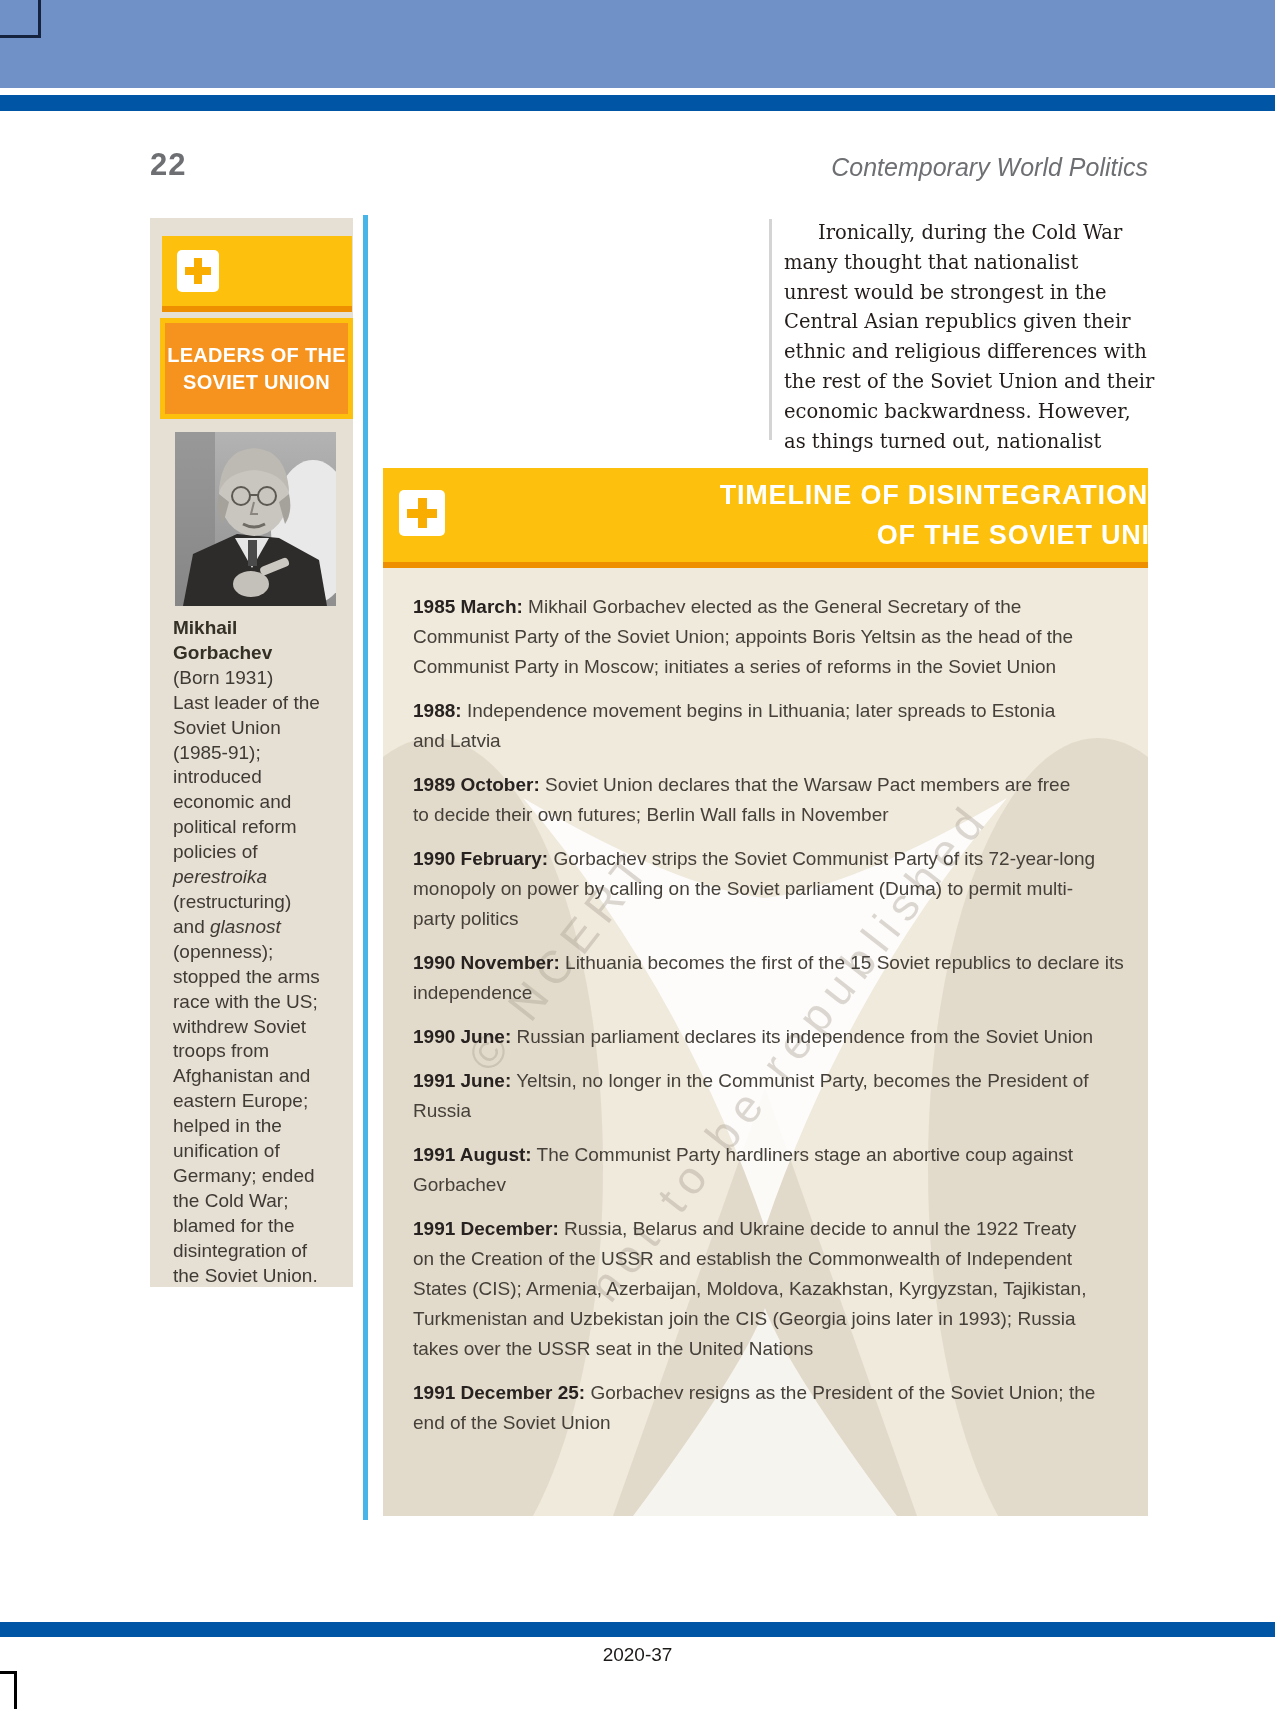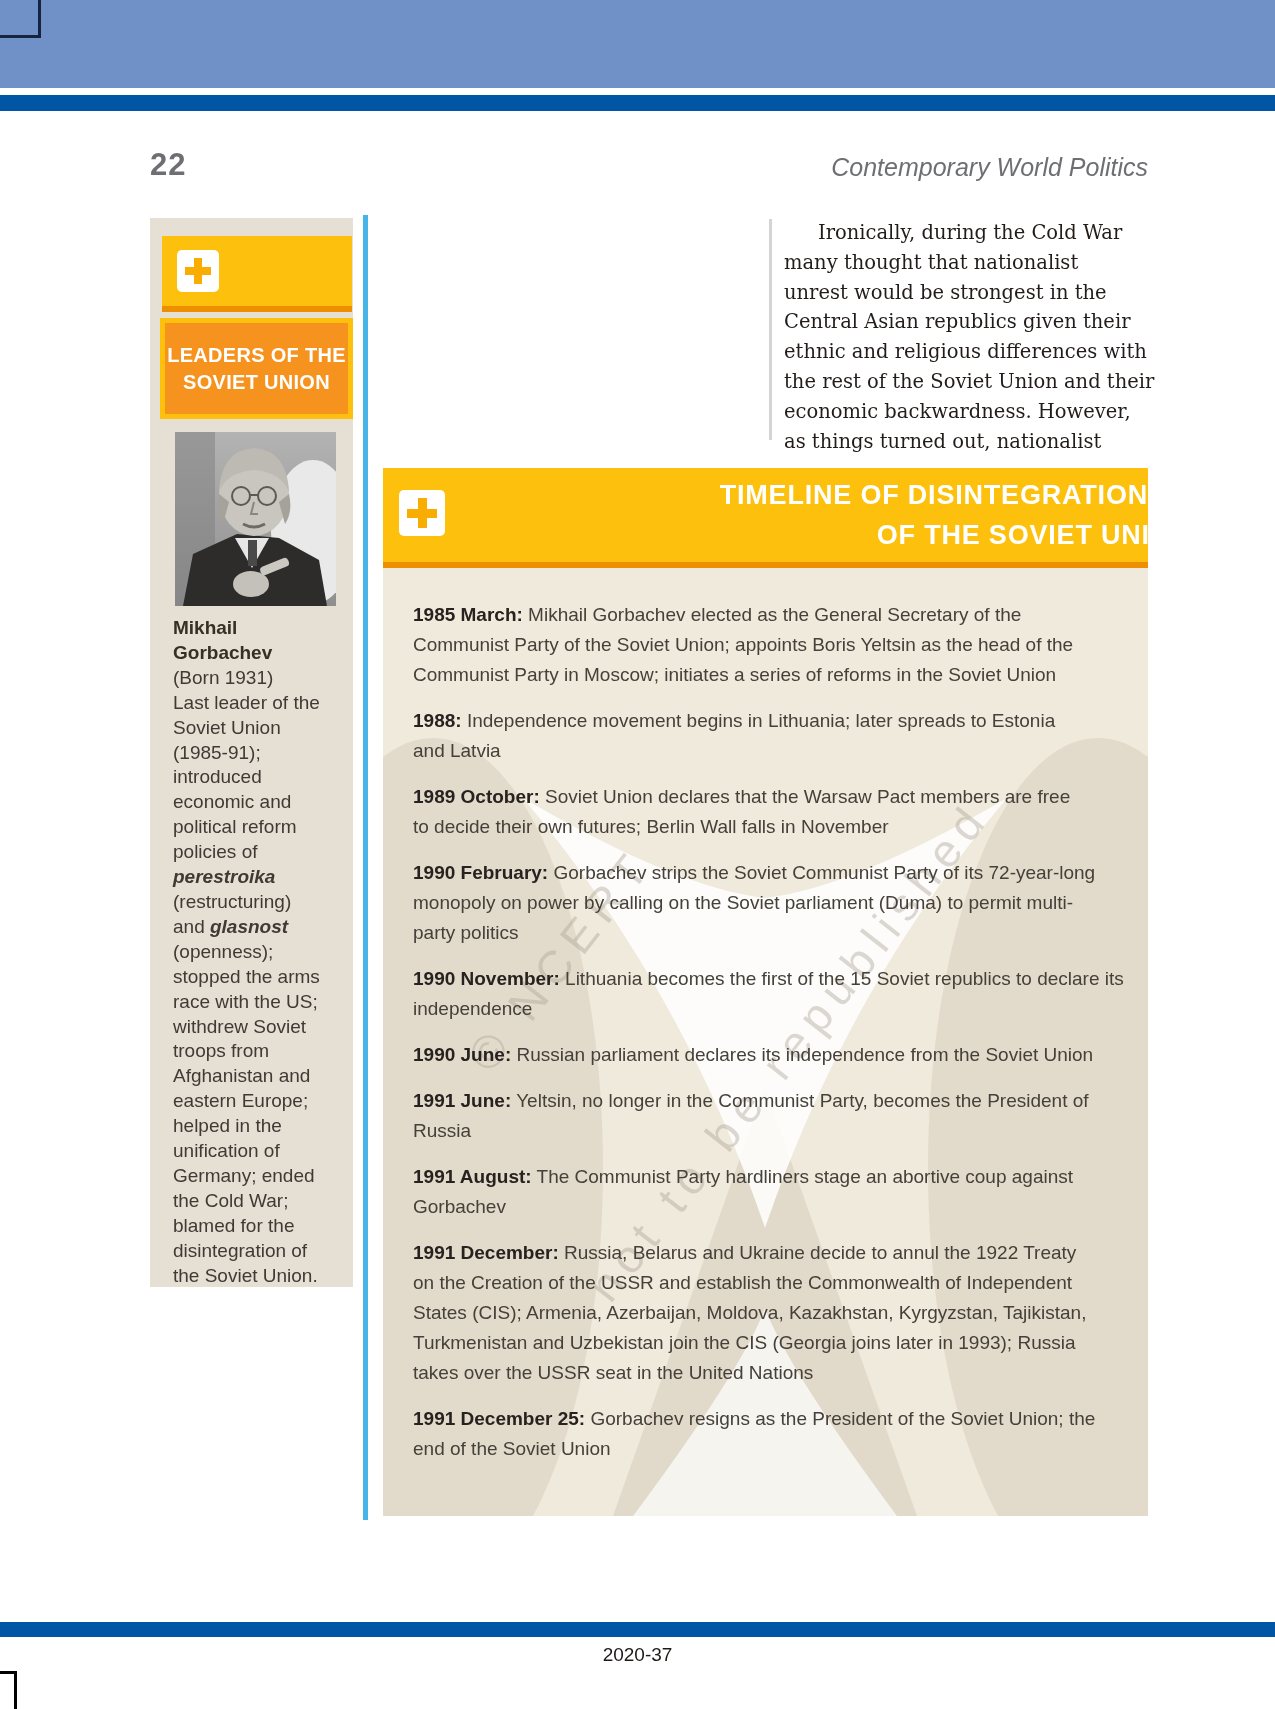--- a/index.html
+++ b/index.html
@@ -33,21 +33,21 @@
   #sidebar-plus .plus-h{left:8px;top:17px;width:26px;height:8px;}
   #sidebar-plus .plus-v{left:17px;top:8px;width:8px;height:26px;}
   #leaders-box{position:absolute;left:160px;top:318px;width:193px;height:101px;background:#f6921e;
                border:5px solid #fdc10d;box-sizing:border-box;display:flex;align-items:center;
                justify-content:center;text-align:center;}
   #leaders-box span{color:#ffffff;font-weight:700;font-size:20px;line-height:27px;letter-spacing:.3px;}
   #photo{position:absolute;left:175px;top:432px;width:161px;height:174px;}
   #bio{position:absolute;left:173px;top:616px;width:188px;font-size:19px;line-height:24.9px;
        color:#3f3a34;white-space:pre;}
   #bio .bname{font-weight:700;color:#343026;}
-  #bio i{font-style:italic;font-weight:bold;}
+  #bio i{font-style:italic;}
 
   
   #accent-line{position:absolute;left:363px;top:215px;width:5px;height:1305px;background:#47b5e8;}
   #col-divider{position:absolute;left:769px;top:219px;width:3px;height:221px;background:#d4d4d4;}
   .col{position:absolute;font-family:"DejaVu Serif",serif;font-size:19.5px;line-height:29.8px;
        color:#221d1a;white-space:pre;}
   #col-left{left:392px;top:218px;}
   #col-right{left:784px;top:218px;text-indent:34px;}
 
   
@@ -61,21 +61,21 @@
   #tl-title-1{top:12px;}
   #tl-title-2{top:52px;padding-left:44px;}
   #tl-body{position:absolute;left:0;top:100px;width:765px;height:948px;background:#f0eadd;
            overflow:hidden;}
   #wm-svg{position:absolute;left:0;top:0;z-index:0;}
   .wm-text{position:absolute;z-index:0;font-size:46px;letter-spacing:9px;color:#a69d8e;
            opacity:.38;white-space:nowrap;transform-origin:0 50%;transform:rotate(-52deg);}
   #wm-text-1{left:95px;top:470px;}
   #wm-text-2{left:215px;top:700px;}
   #entries{position:absolute;left:30px;top:16px;width:712px;z-index:1;}
-  .entry{margin:16px 0 14px 0;font-size:19px;line-height:30px;color:#454039;white-space:pre;}
+  .entry{margin:8px 0 14px 0;font-size:19px;line-height:30px;color:#454039;white-space:pre;}
   .entry b{color:#272220;font-weight:700;}
 
   
   #footer-band{position:absolute;left:0;top:1622px;width:1275px;height:15px;background:#0056a4;}
   #footer-text{position:absolute;left:0;top:1644px;width:1275px;text-align:center;font-size:19px;
                color:#1d1b19;}
 </style>
 </head>
 <body>
 

